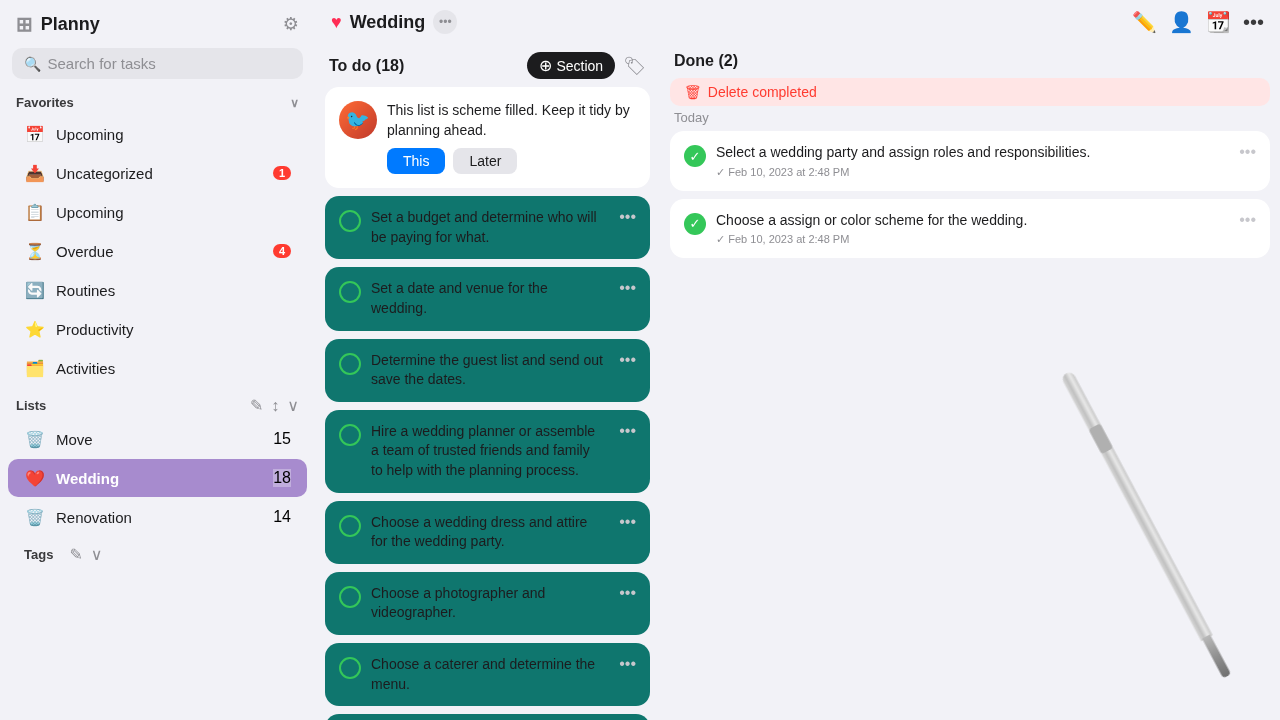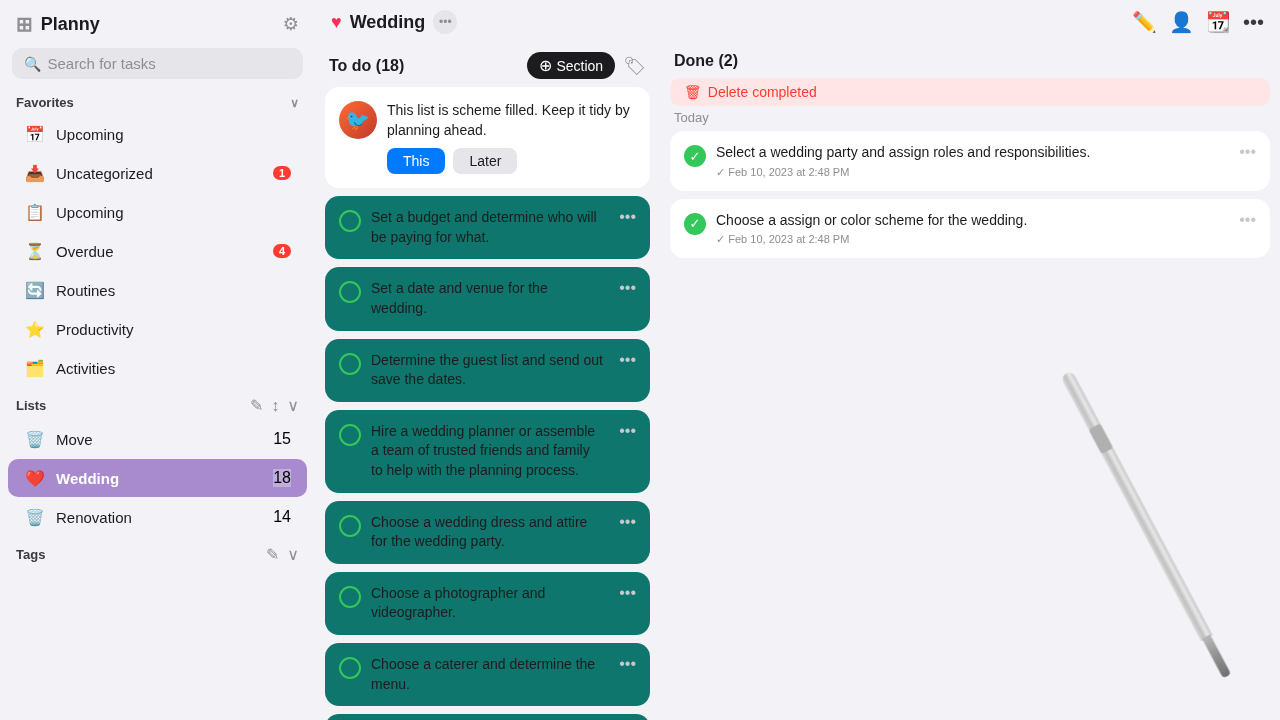--- a/index.html
+++ b/index.html
@@ -172,22 +172,22 @@
 
     .list-item .label {
       font-size: 15px;
       color: #1c1c1e;
       flex: 1;
     }
 
     .tags-header {
       display: flex;
       align-items: center;
-      justify-content: space-between;
-      padding: 8px 16px 4px 16px;
+      padding: 8px 16px 4px 24px;
+      gap: 16px;
     }
 
     .tags-title {
       font-size: 13px;
       font-weight: 600;
       color: #3a3a3c;
     }
 
     .tags-actions {
       display: flex;

